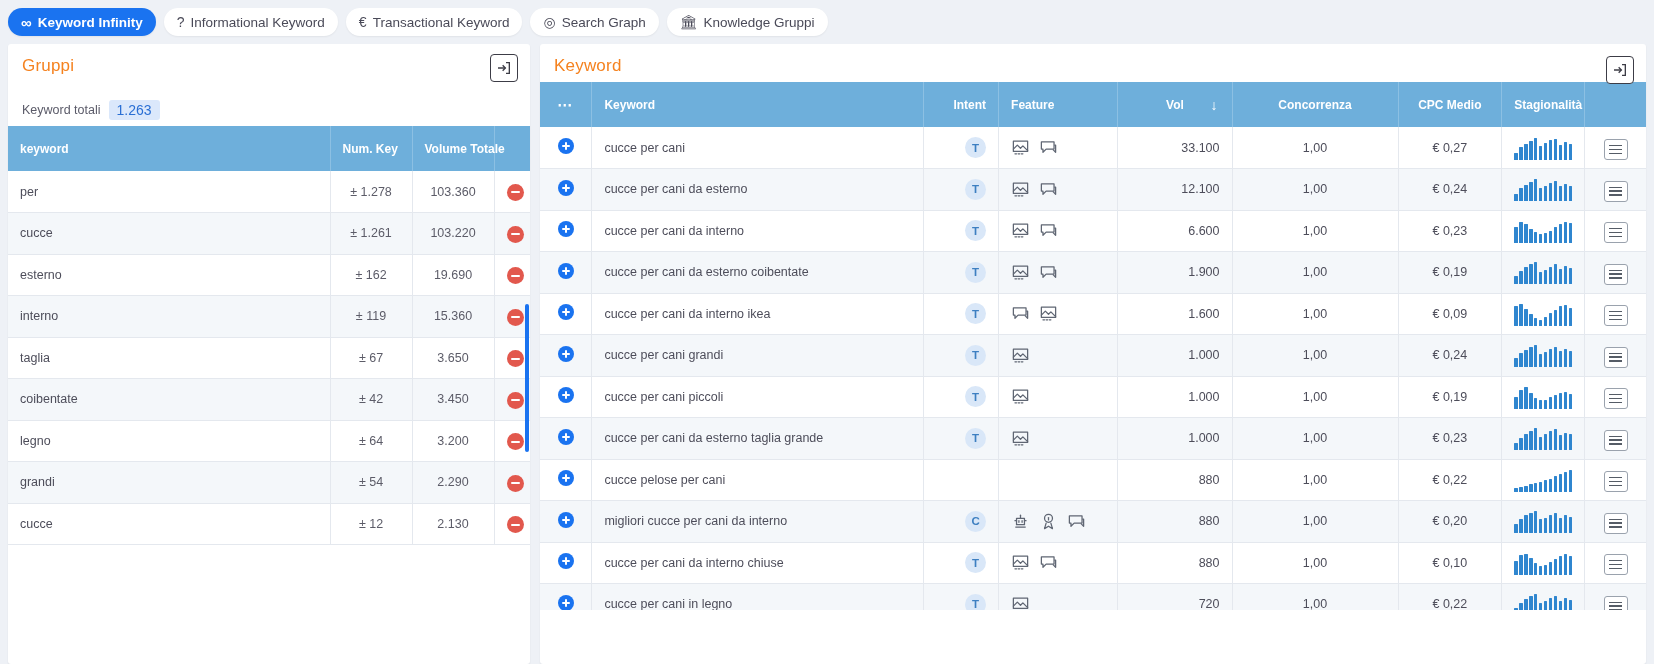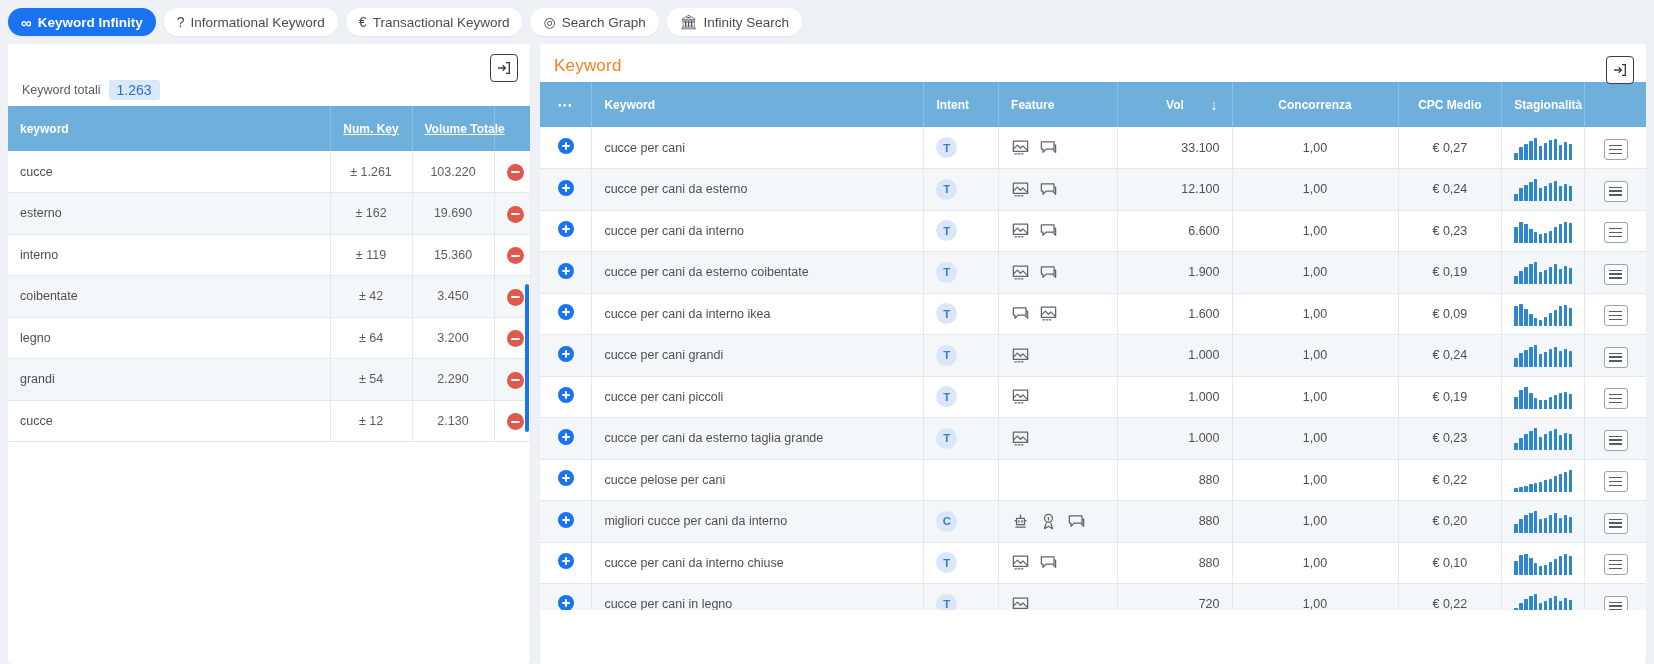--- a/index.html
+++ b/index.html
@@ -129,21 +129,21 @@
   tbody tr:nth-child(even) { background: #f4f7fa; }
   tbody tr.selected { background: #d6e4f5; }
   tbody tr.selected td { border-bottom-color: #c3d7ef; }
 
   
   .lt-wrap { height: 528px; overflow: hidden; position: relative; }
   .c-key   { width: 322px; }
   .c-num   { width: 82px;  text-align: right; }
   .c-vol   { width: 82px;  text-align: right; }
   .c-act   { width: 36px;  text-align: center; }
-  thead th.c-num, thead th.c-vol { text-align: center; text-decoration: underline; }
+  thead th.c-num, thead th.c-vol { text-align: left; }
   tbody td.c-num, tbody td.c-vol { text-align: center; color: #5c5c68; }
   .del-icon {
     display: inline-flex; align-items: center; justify-content: center;
     width: 17px; height: 17px; border-radius: 50%;
     background: #e2584d; cursor: pointer;
   }
   .del-icon i {
     display: block; width: 9px; height: 2px; background: #fff; border-radius: 1px;
   }
   
@@ -152,21 +152,21 @@
     right: 1px; top: 178px;
     width: 4px; height: 148px;
     background: #1a73f0;
     border-radius: 2px;
   }
 
   
   .rt-wrap { height: 528px; overflow: hidden; }
   .r-plus { width: 50px;  text-align: center; }
   .r-kw   { width: 320px; }
-  .r-int  { width: 72px;  text-align: left; }
+  .r-int  { width: 72px;  text-align: right; }
   .r-feat { width: 115px; }
   .r-vol  { width: 110px; text-align: right; }
   .r-conc { width: 160px; text-align: center; }
   .r-cpc  { width: 100px; text-align: center; }
   .r-stag { width: 80px;  text-align: center; }
   .r-menu { width: 59px;  text-align: center; }
   thead th.r-plus { text-align: center; padding: 0; color:#ffffff; font-size:15px; letter-spacing:1.5px;}
   thead th.r-vol  { text-align: center; position: relative; }
   thead th.r-conc, thead th.r-cpc, thead th.r-stag { text-align: center; }
   .sort-arrow { position: absolute; right: 14px; top: 50%; transform: translateY(-50%); font-size: 14px; }
@@ -223,28 +223,29 @@
     <div class="tab">
       <span class="tico">€</span>
       <span>Transactional Keyword</span>
     </div>
     <div class="tab">
       <span class="tico">◎</span>
       <span>Search Graph</span>
     </div>
     <div class="tab">
       <span class="tico">🏛</span>
-      <span>Infinity Search</span>
+      <span>Knowledge Gruppi</span>
     </div>
   </div>
 
 <div class="body">
 
   <div class="panel panel-left">
     <div class="panel-head">
+      <div class="panel-title">Gruppi</div>
       <div class="totrow">
         <span>Keyword totali</span>
         <span class="totpill">1.263</span>
       </div>
       <div class="export-btn">
         <svg viewBox="0 0 24 24" width="16" height="16" fill="none" stroke="#3c3c46" stroke-width="2">
           <path d="M15 4H20V20H15"></path>
             <path d="M3 12H14"></path>
             <path d="M10 8l4 4-4 4"></path>
         </svg>
@@ -255,39 +256,55 @@
         <thead>
           <tr>
             <th class="c-key">keyword</th>
             <th class="c-num">Num. Key</th>
             <th class="c-vol">Volume Totale</th>
             <th class="c-act"></th>
           </tr>
         </thead>
         <tbody id="groups-body">
             <tr>
+              <td class="c-key">per</td>
+              <td class="c-num">± 1.278</td>
+              <td class="c-vol">103.360</td>
+              <td class="c-act"><span class="del-icon">
+                  <i></i>
+                </span></td>
+            </tr>
+            <tr>
               <td class="c-key">cucce</td>
               <td class="c-num">± 1.261</td>
               <td class="c-vol">103.220</td>
               <td class="c-act"><span class="del-icon">
                   <i></i>
                 </span></td>
             </tr>
             <tr>
               <td class="c-key">esterno</td>
               <td class="c-num">± 162</td>
               <td class="c-vol">19.690</td>
               <td class="c-act"><span class="del-icon">
                   <i></i>
                 </span></td>
             </tr>
             <tr>
               <td class="c-key">interno</td>
               <td class="c-num">± 119</td>
               <td class="c-vol">15.360</td>
+              <td class="c-act"><span class="del-icon">
+                  <i></i>
+                </span></td>
+            </tr>
+            <tr>
+              <td class="c-key">taglia</td>
+              <td class="c-num">± 67</td>
+              <td class="c-vol">3.650</td>
               <td class="c-act"><span class="del-icon">
                   <i></i>
                 </span></td>
             </tr>
             <tr>
               <td class="c-key">coibentate</td>
               <td class="c-num">± 42</td>
               <td class="c-vol">3.450</td>
               <td class="c-act"><span class="del-icon">
                   <i></i>

